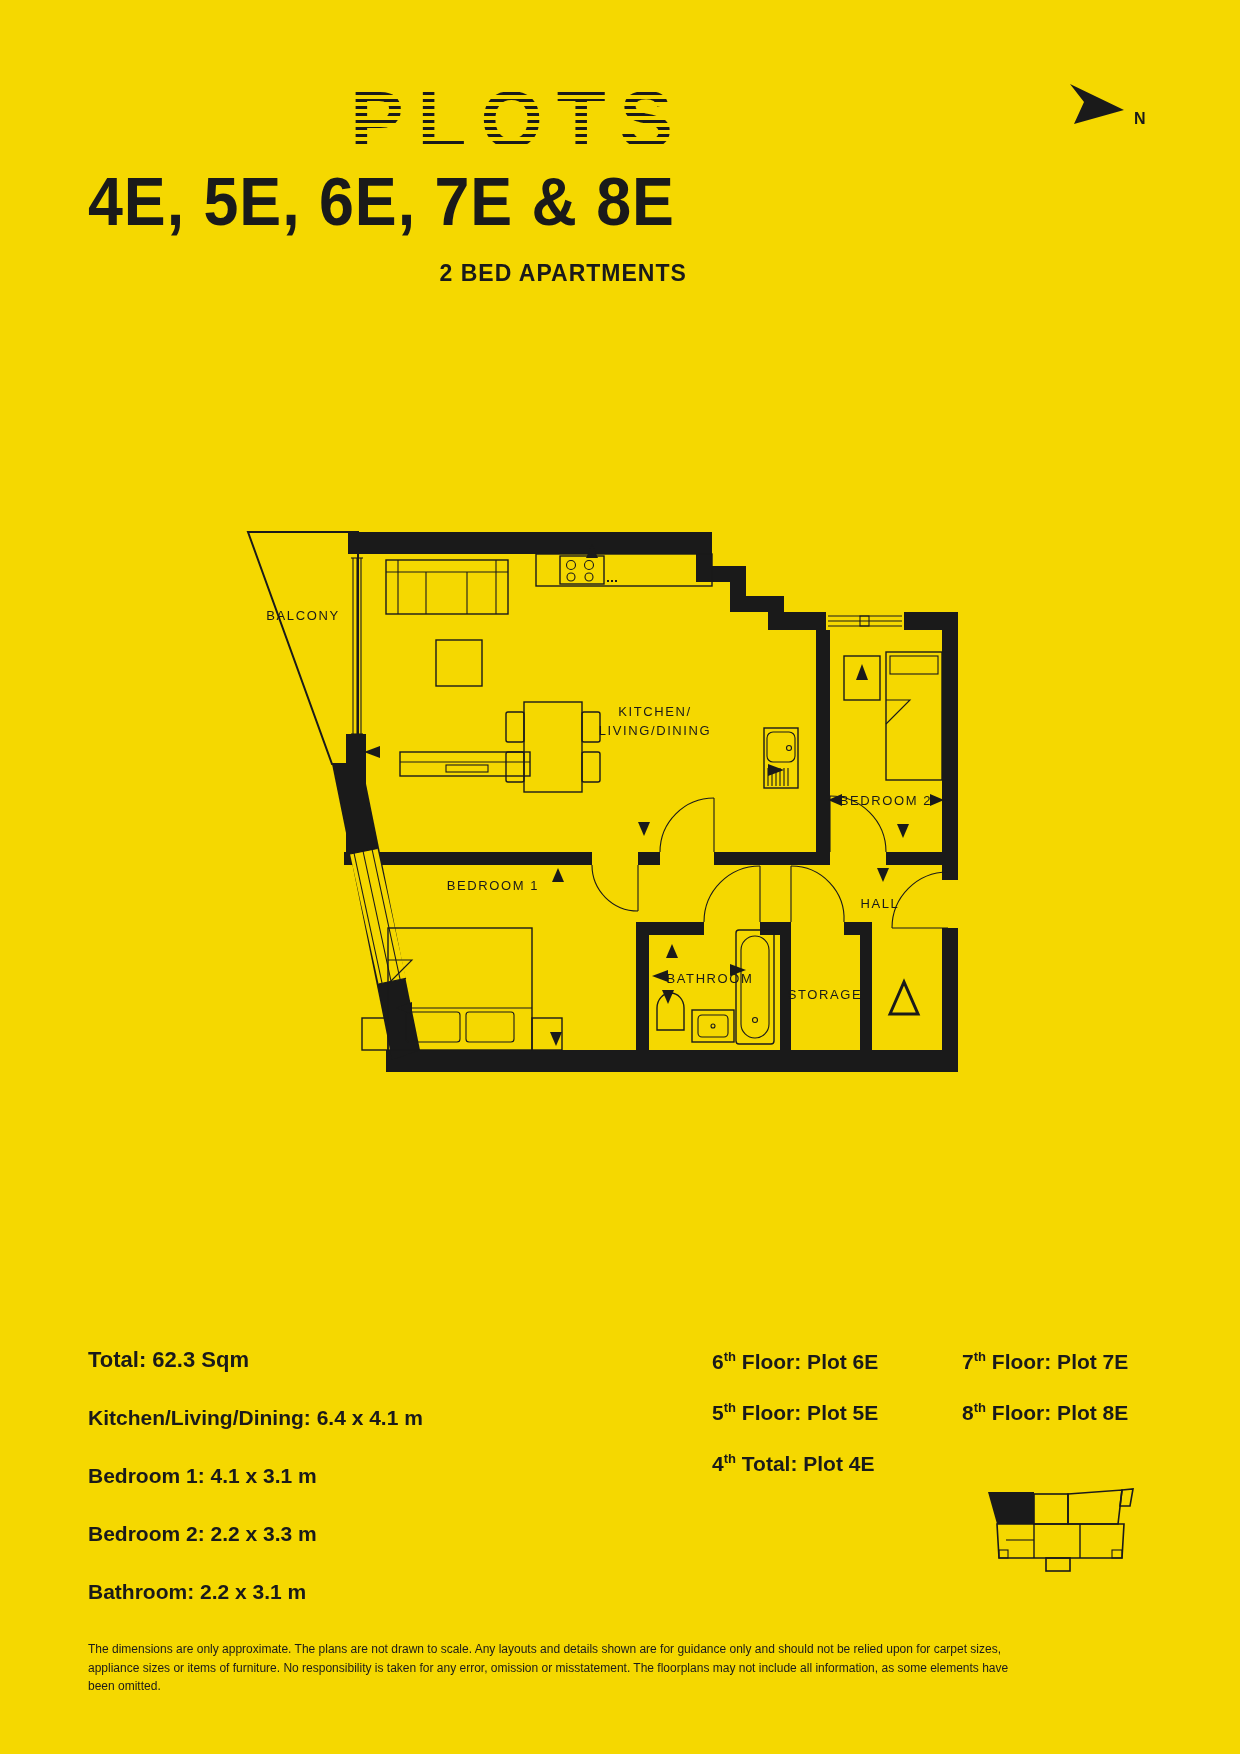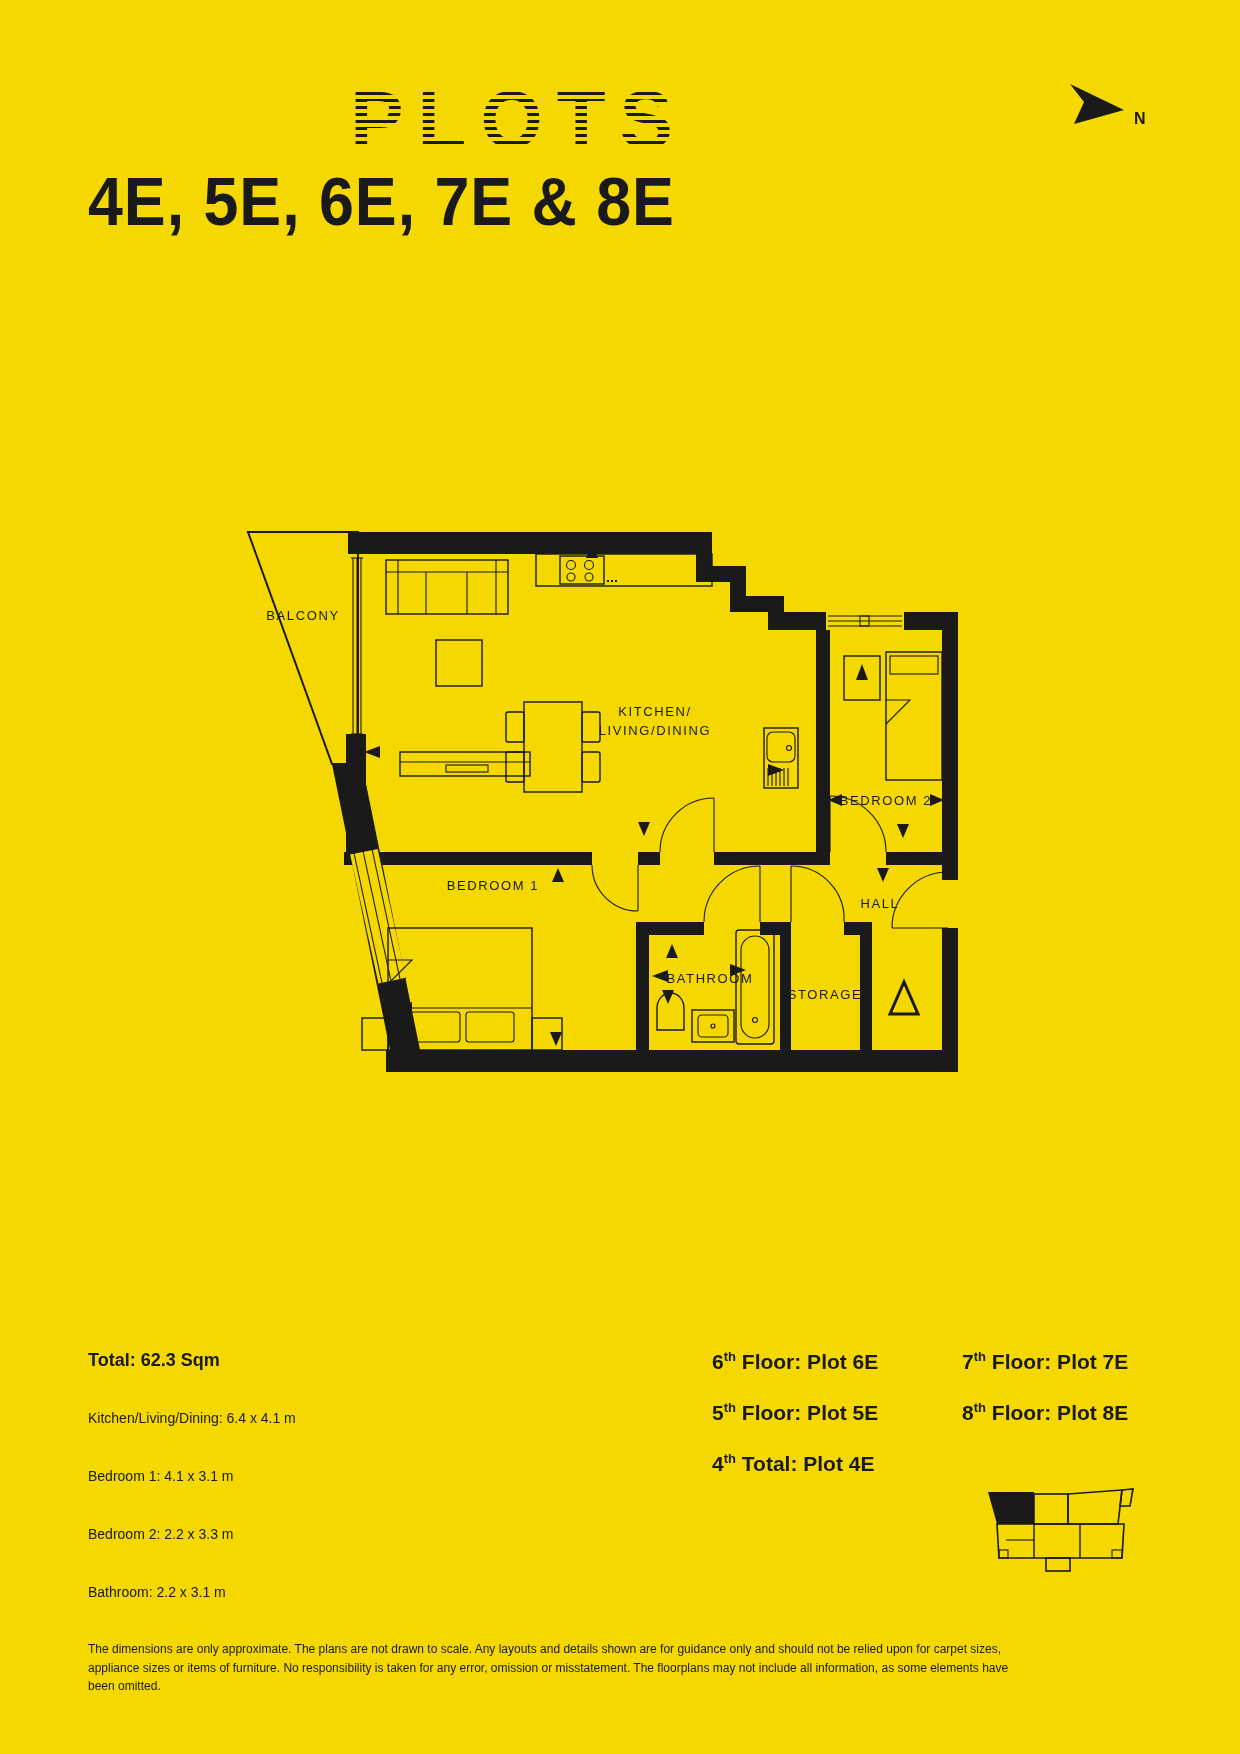--- a/index.html
+++ b/index.html
@@ -22,22 +22,22 @@
   
   .floorplan{position:absolute;left:240px;top:524px;}
   .ln{stroke:#1A1A1A;fill:none;stroke-width:1.4;}
   .ln-thin{stroke:#1A1A1A;fill:none;stroke-width:1.1;}
   .wall{fill:#1A1A1A;stroke:none;}
   .mark{fill:#1A1A1A;stroke:none;}
   .room-label{font-family:"Liberation Sans",sans-serif;font-size:13px;letter-spacing:1.6px;fill:#1A1A1A;}
 
   
   .stats{position:absolute;left:88px;top:1348px;}
-  .stat{font-size:14px;font-weight:400;margin-bottom:34px;line-height:24px;}
-  .stat.total{font-size:18px;font-weight:700;}
+  .stat{font-size:21px;font-weight:700;margin-bottom:34px;line-height:24px;}
+  .stat.total{font-size:22px;font-weight:700;}
 
   
   .floors-col{position:absolute;top:1344px;}
   .floors-col.c1{left:712px;}
   .floors-col.c2{left:962px;}
   .floor-row{font-size:21px;font-weight:700;margin-bottom:21px;line-height:25px;}
   .floor-row sup{font-size:13px;font-weight:700;}
 
   
   .site-icon{position:absolute;left:984px;top:1478px;}
@@ -49,20 +49,21 @@
 <body>
 
 <div class="page">
 
   <header class="header">
     <div class="plots-wrap">
       <h1 class="plots-title">PLOTS</h1>
       <div class="plots-stripes"></div>
     </div>
     <div class="plots-line">4E, 5E, 6E, 7E &amp; 8E</div>
+    <div class="subtitle">2 BED APARTMENTS</div>
   </header>
 
   <div class="compass">
     <svg width="70" height="56" viewBox="0 0 70 56">
       <path d="M62,32 L8,6 L22,24 L12,46 Z" fill="#1A1A1A"></path>
     </svg>
     <span class="n-label">N</span>
   </div>
 
   <svg class="floorplan" width="730" height="560" viewBox="0 0 730 560">

